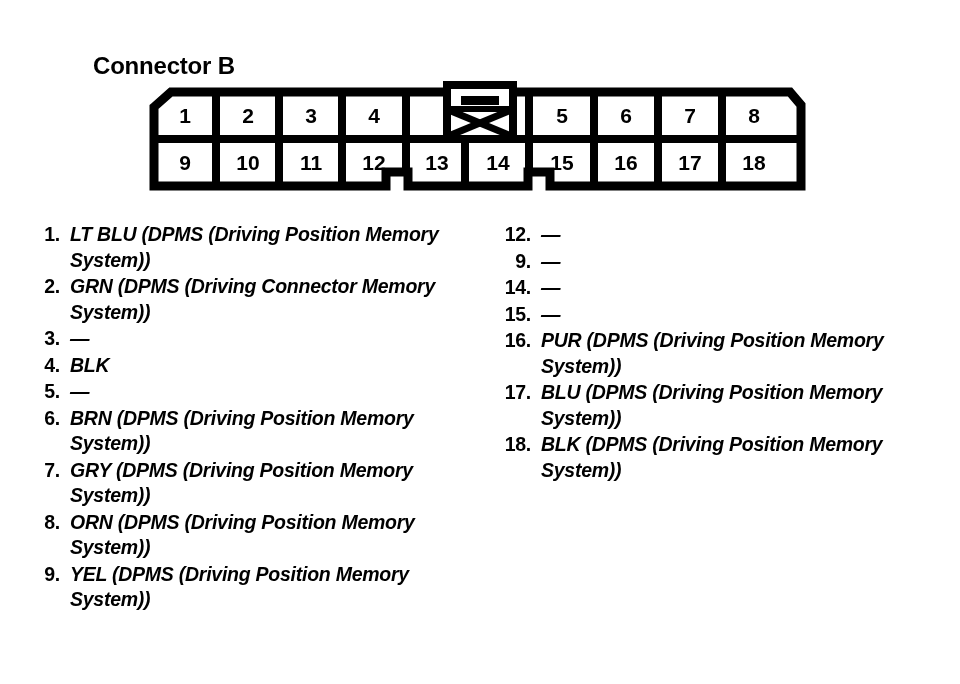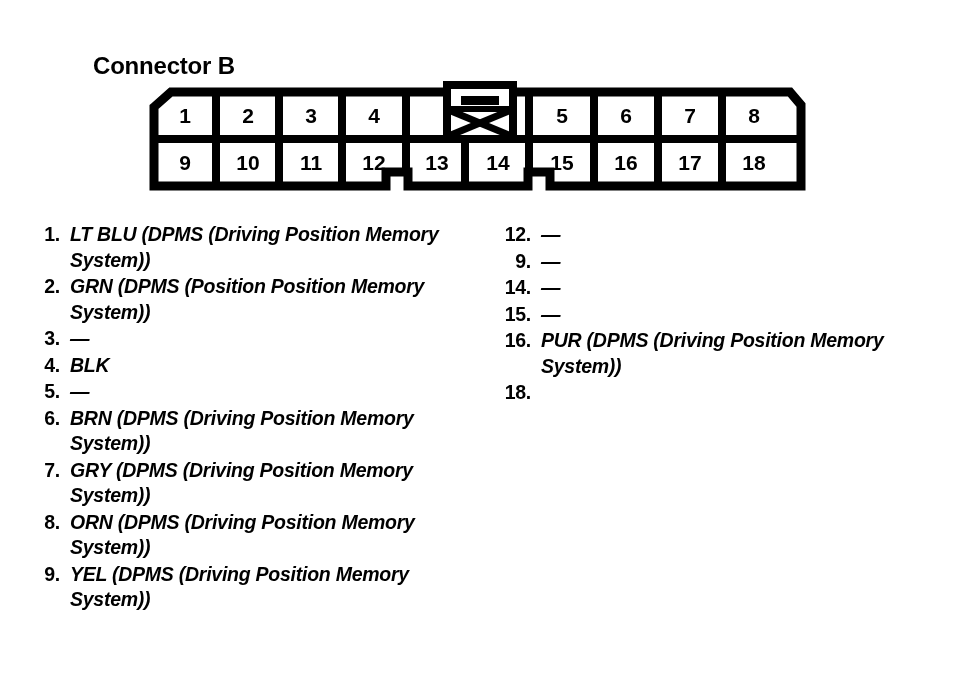--- a/index.html
+++ b/index.html
@@ -170,21 +170,21 @@
 </div>
 
 <div id="pin-list">
   <div class="pin-column" id="pin-column-left">
       <div class="pin-entry">
         <span class="pin-index">1.</span>
         <span class="pin-desc">LT BLU (DPMS (Driving Position Memory System))</span>
       </div>
       <div class="pin-entry">
         <span class="pin-index">2.</span>
-        <span class="pin-desc">GRN (DPMS (Position Position Memory System))</span>
+        <span class="pin-desc">GRN (DPMS (Driving Connector Memory System))</span>
       </div>
       <div class="pin-entry">
         <span class="pin-index">3.</span>
         <span class="pin-desc">—</span>
       </div>
       <div class="pin-entry">
         <span class="pin-index">4.</span>
         <span class="pin-desc">BLK</span>
       </div>
       <div class="pin-entry">
@@ -223,16 +223,21 @@
       </div>
       <div class="pin-entry">
         <span class="pin-index">15.</span>
         <span class="pin-desc">—</span>
       </div>
       <div class="pin-entry">
         <span class="pin-index">16.</span>
         <span class="pin-desc">PUR (DPMS (Driving Position Memory System))</span>
       </div>
       <div class="pin-entry">
+        <span class="pin-index">17.</span>
+        <span class="pin-desc">BLU (DPMS (Driving Position Memory System))</span>
+      </div>
+      <div class="pin-entry">
         <span class="pin-index">18.</span>
+        <span class="pin-desc">BLK (DPMS (Driving Position Memory System))</span>
       </div>
     </div>
 </div>
 
 </body></html>

